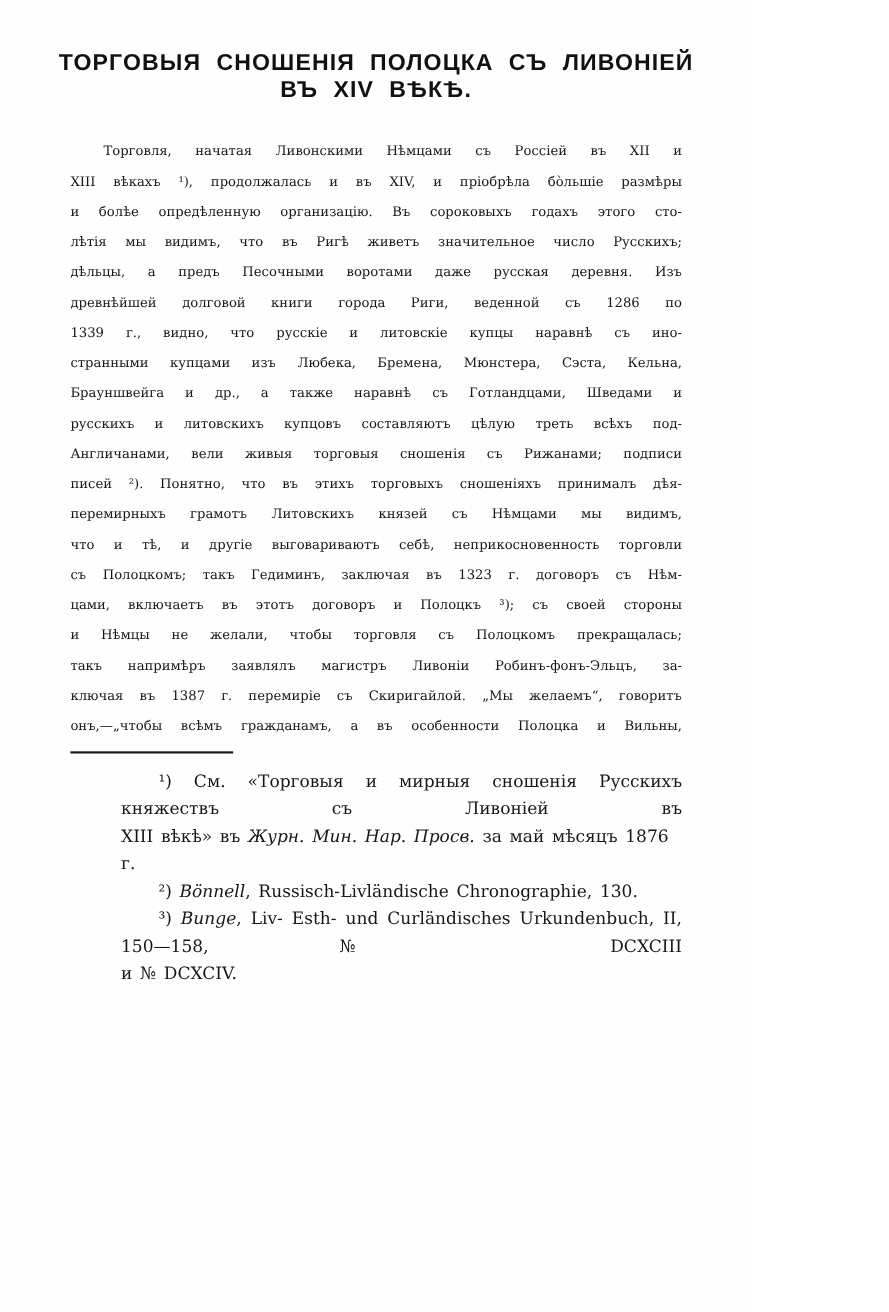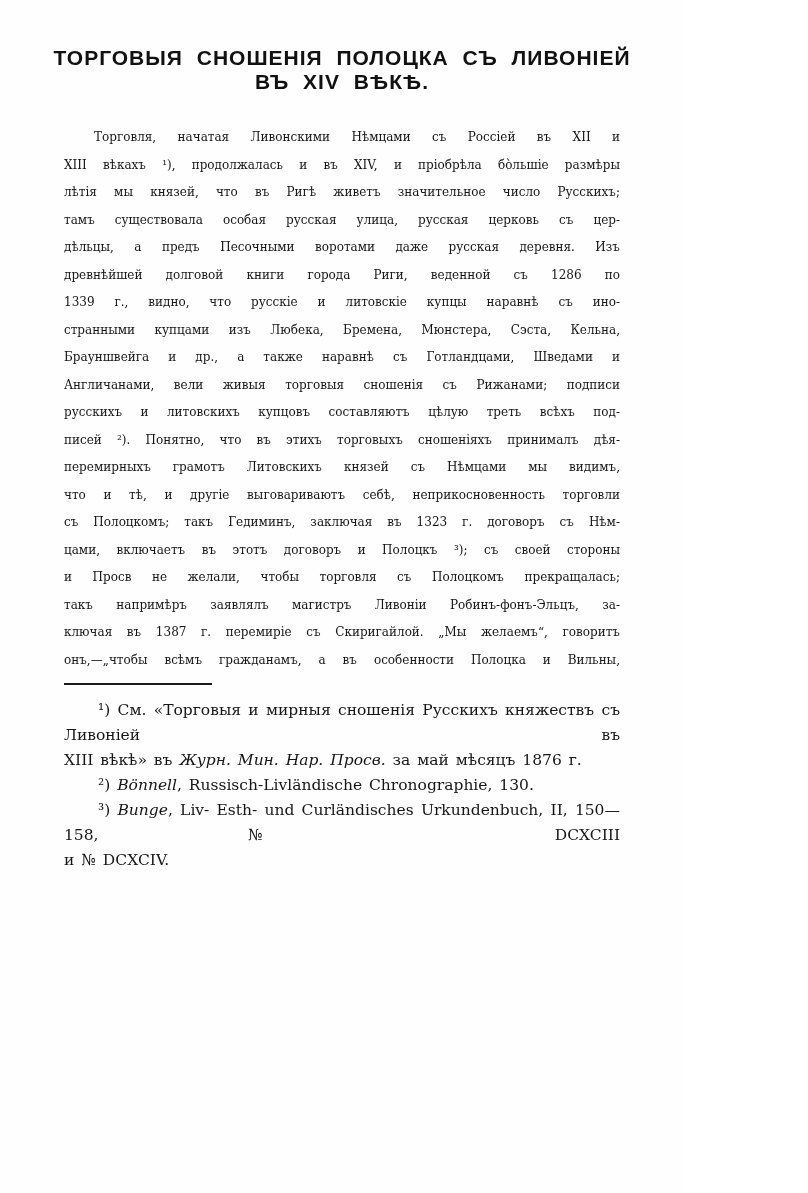--- a/index.html
+++ b/index.html
@@ -49,20 +49,21 @@
     border-top: 2px solid #1a1a1a;
   }
   .footnotes {
     margin: 13px 64px 0 64px;
   }
   .fnline {
     font-size: 15.5px;
     line-height: 25px;
     text-align: left;
     word-spacing: 2px;
+    margin-left: 46px;
   }
   .fnline.indent {
     text-indent: 34px;
   }
   .fnline.fill {
     text-align: justify;
     text-align-last: justify;
   }
   .it {
     font-style: italic;
@@ -71,35 +72,35 @@
 </head>
 <body>
 
 <div class="page">
 
   <h1 class="title">ТОРГОВЫЯ СНОШЕНІЯ ПОЛОЦКА СЪ ЛИВОНІЕЙ ВЪ XIV ВѢКѢ.</h1>
 
   <div class="body-text">
     <div class="line indent">Торговля, начатая Ливонскими Нѣмцами съ Россіей въ XII и</div>
     <div class="line">XIII вѣкахъ ¹), продолжалась и въ XIV, и пріобрѣла бо̀льшіе размѣры</div>
-    <div class="line">лѣтія мы князей, что въ Ригѣ живетъ значительное число Русскихъ;</div>
-    <div class="line">тамъ существовала особая русская улица, русская церковь съ цер-</div>
+    <div class="line">и болѣе опредѣленную организацію. Въ сороковыхъ годахъ этого сто-</div>
+    <div class="line">лѣтія мы видимъ, что въ Ригѣ живетъ значительное число Русскихъ;</div>
     <div class="line">дѣльцы, а предъ Песочными воротами даже русская деревня. Изъ</div>
     <div class="line">древнѣйшей долговой книги города Риги, веденной съ 1286 по</div>
     <div class="line">1339 г., видно, что русскіе и литовскіе купцы наравнѣ съ ино-</div>
     <div class="line">странными купцами изъ Любека, Бремена, Мюнстера, Сэста, Кельна,</div>
     <div class="line">Брауншвейга и др., а также наравнѣ съ Готландцами, Шведами и</div>
+    <div class="line">русскихъ и литовскихъ купцовъ составляютъ цѣлую треть всѣхъ под-</div>
     <div class="line">Англичанами, вели живыя торговыя сношенія съ Рижанами; подписи</div>
-    <div class="line">русскихъ и литовскихъ купцовъ составляютъ цѣлую треть всѣхъ под-</div>
     <div class="line">писей ²). Понятно, что въ этихъ торговыхъ сношеніяхъ принималъ дѣя-</div>
     <div class="line">перемирныхъ грамотъ Литовскихъ князей съ Нѣмцами мы видимъ,</div>
     <div class="line">что и тѣ, и другіе выговариваютъ себѣ, неприкосновенность торговли</div>
     <div class="line">съ Полоцкомъ; такъ Гедиминъ, заключая въ 1323 г. договоръ съ Нѣм-</div>
     <div class="line">цами, включаетъ въ этотъ договоръ и Полоцкъ ³); съ своей стороны</div>
-    <div class="line">и Просв не желали, чтобы торговля съ Полоцкомъ прекращалась;</div>
+    <div class="line">и Нѣмцы не желали, чтобы торговля съ Полоцкомъ прекращалась;</div>
     <div class="line">такъ напримѣръ заявлялъ магистръ Ливоніи Робинъ-фонъ-Эльцъ, за-</div>
     <div class="line">ключая въ 1387 г. перемиріе съ Скиригайлой. „Мы желаемъ“, говоритъ</div>
     <div class="line">онъ,—„чтобы всѣмъ гражданамъ, а въ особенности Полоцка и Вильны,</div>
   </div>
 
   <div class="fnrule"></div>
 
   <div class="footnotes">
     <div class="fnline indent fill"><span>¹) См. «Торговыя и мирныя сношенія Русскихъ княжествъ съ Ливоніей въ</span><span class="it"></span><span></span></div>
     <div class="fnline"><span>XIII вѣкѣ» въ </span><span class="it">Журн. Мин. Нар. Просв.</span><span> за май мѣсяцъ 1876 г.</span></div>

